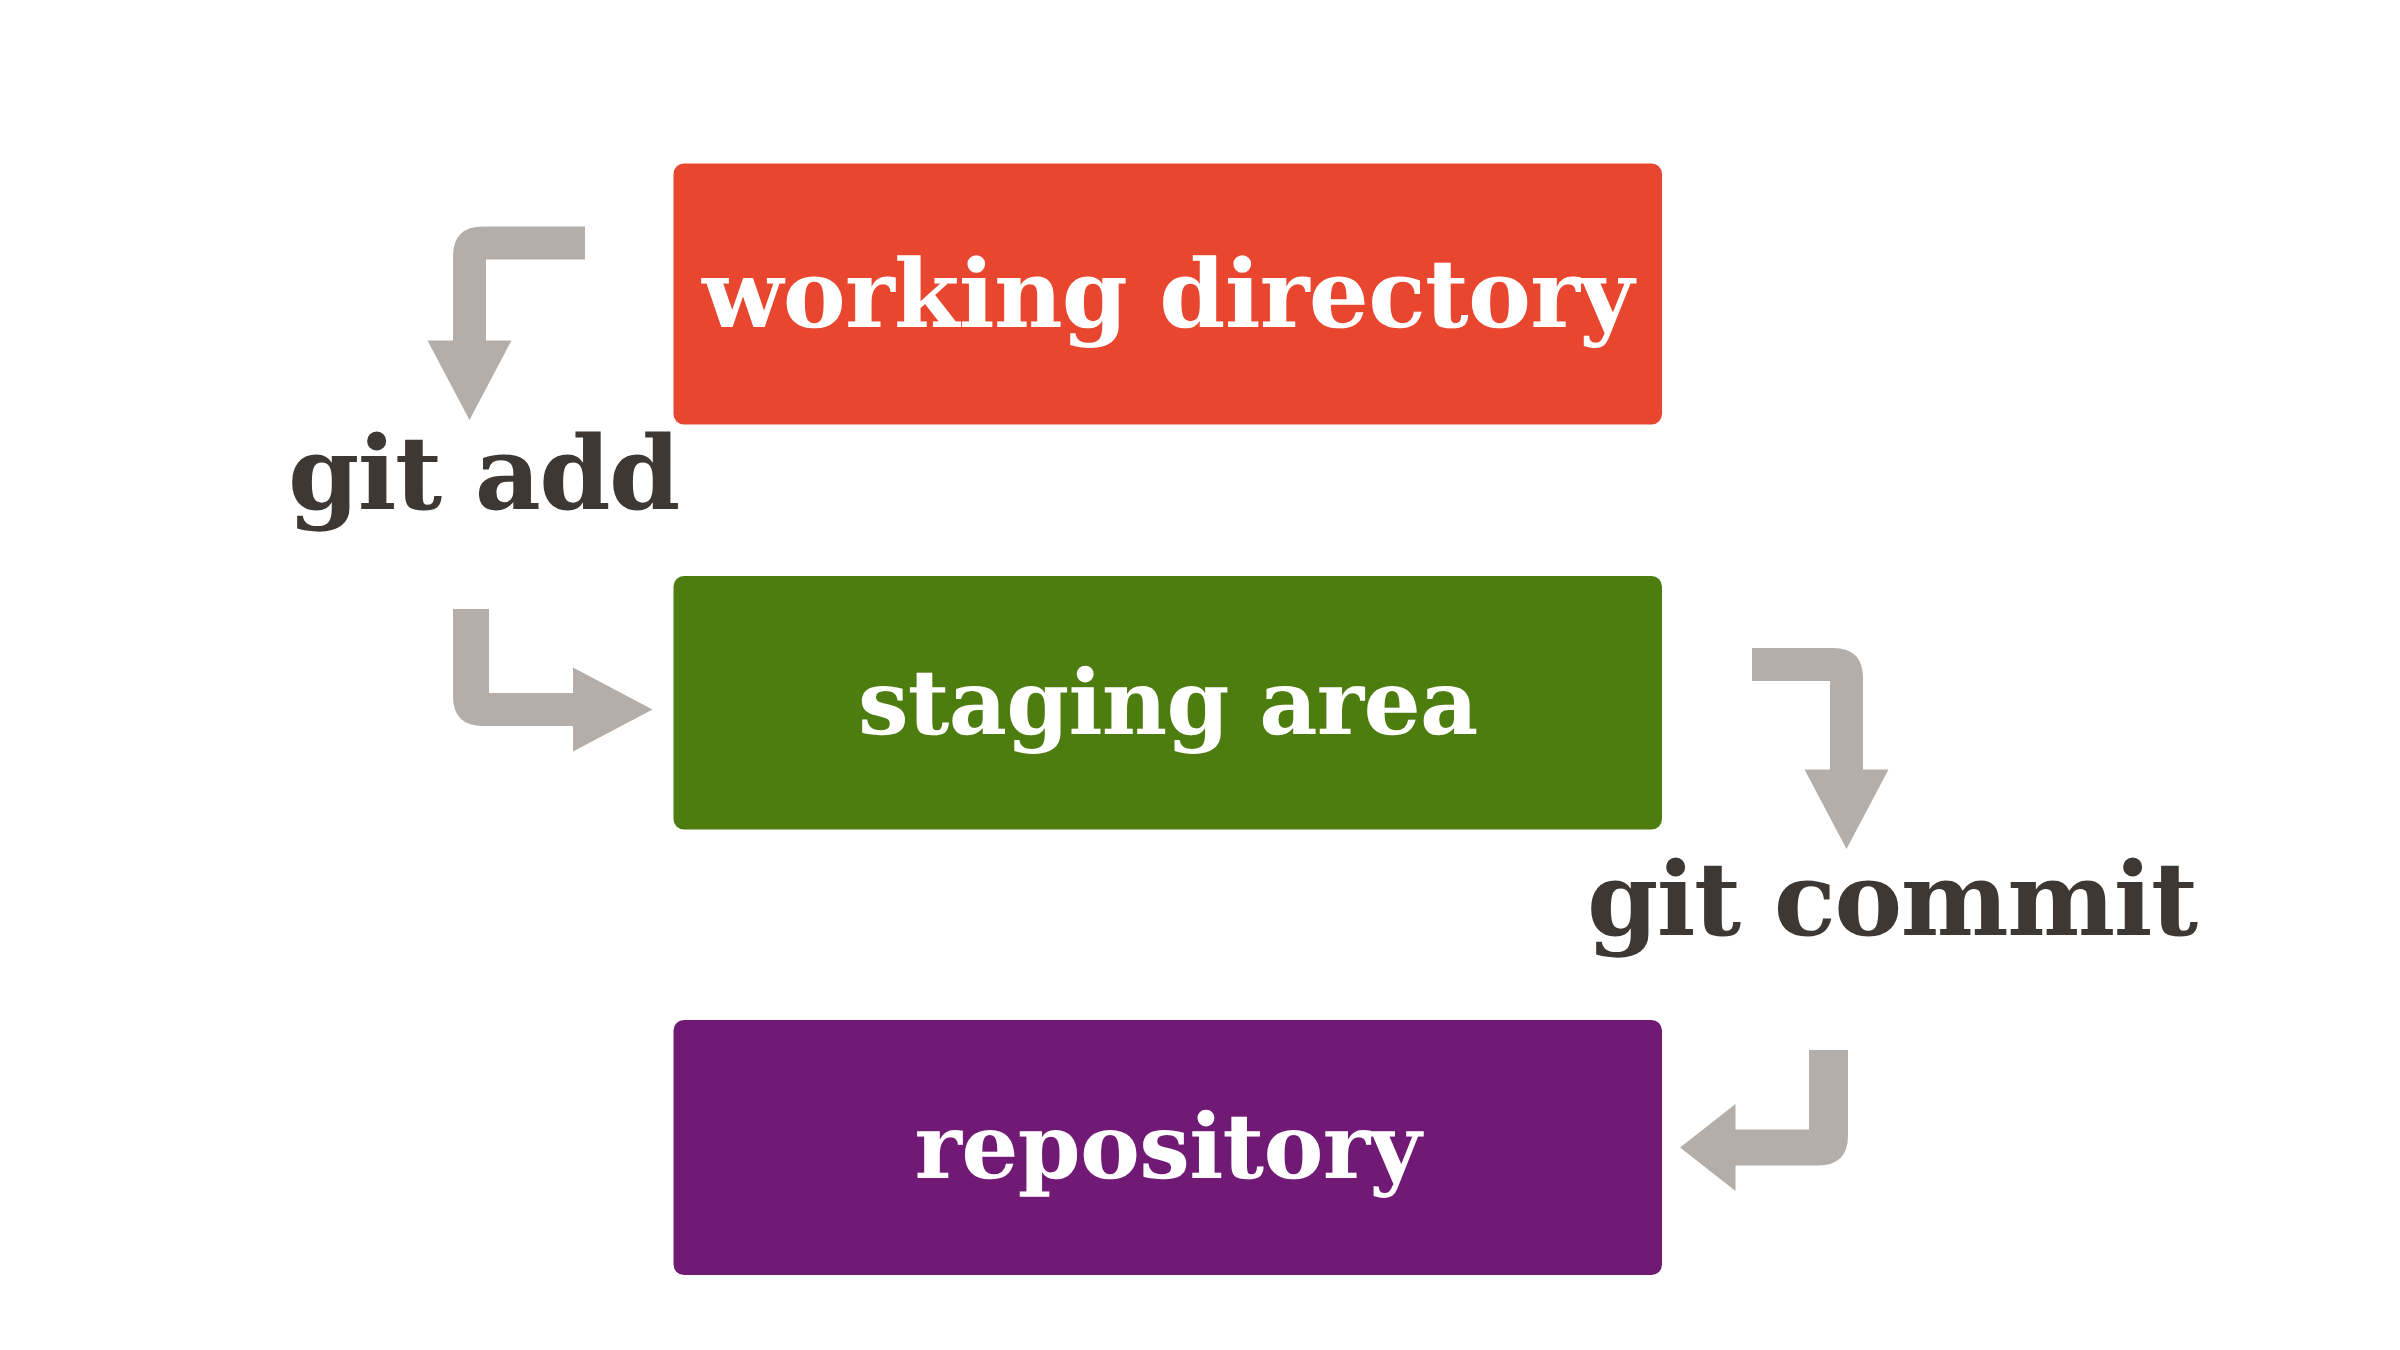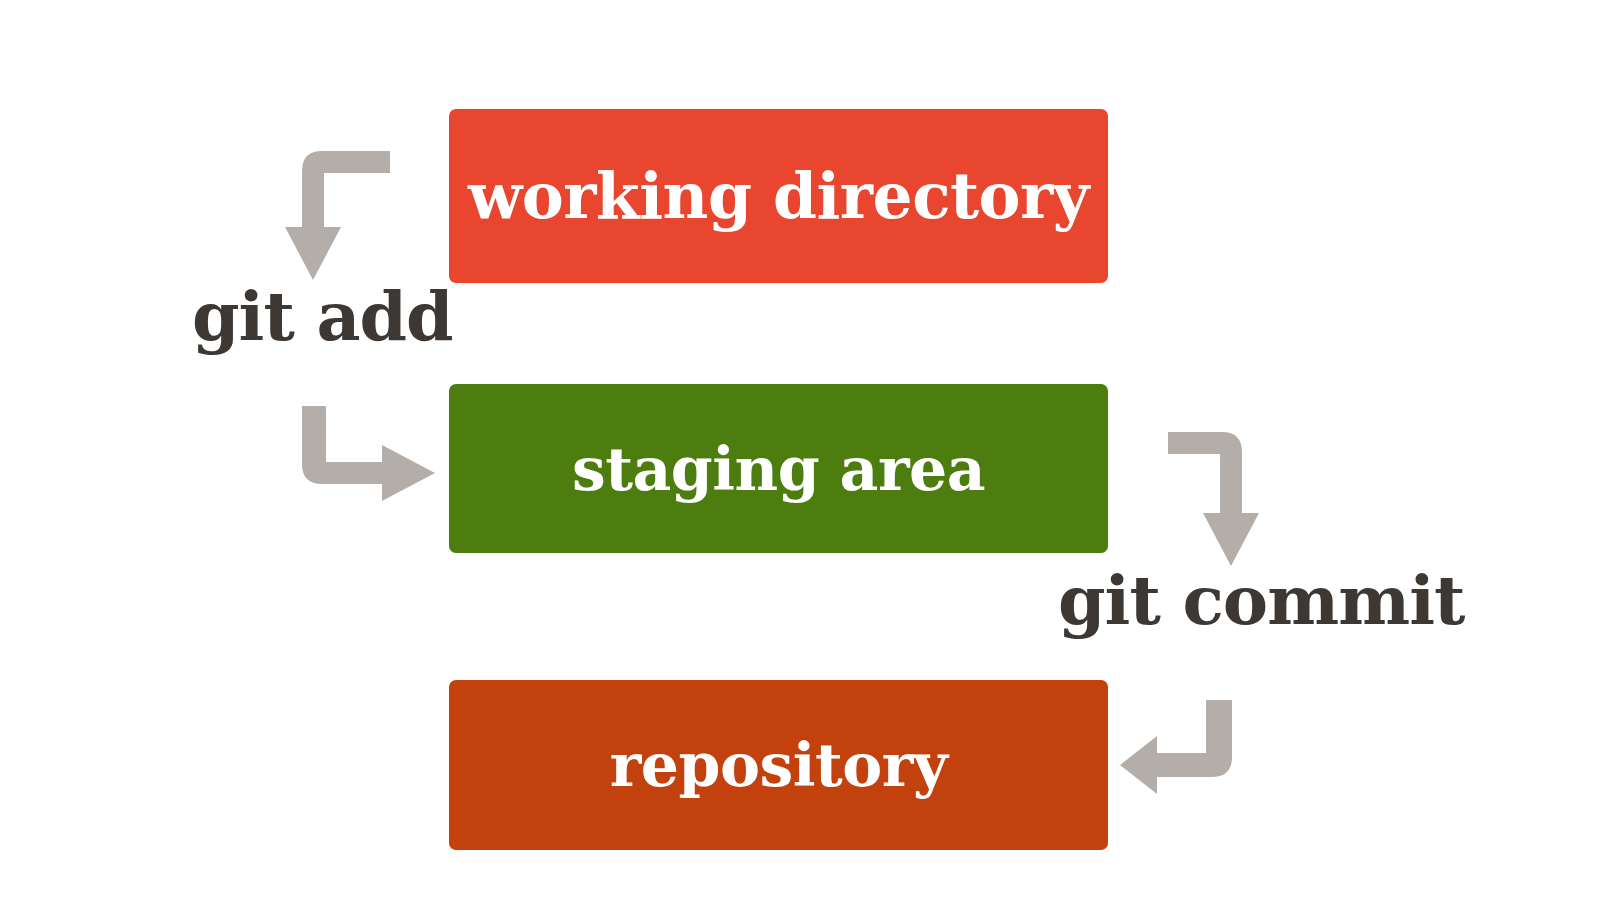--- a/index.html
+++ b/index.html
@@ -101,21 +101,21 @@
 <div id="diagram">
 
   <div class="node" id="node-working-directory" style="background:#e8462f;">
     <span class="node-label">working directory</span>
   </div>
 
   <div class="node" id="node-staging-area" style="background:#4d7c0f;">
     <span class="node-label">staging area</span>
   </div>
 
-  <div class="node" id="node-repository" style="background:#c2410c;">
+  <div class="node" id="node-repository" style="background:#701a75;">
     <span class="node-label">repository</span>
   </div>
 
   <div class="cmd-label" id="label-git-commit" style="color:#3d3833;">git commit</div>
 
   <div class="cmd-label" id="label-git-add" style="color:#3d3833;">git add</div>
 
   <svg class="arrow-svg" id="arrow-wd-to-add" viewBox="0 0 120 145" width="120" height="145">
     <path d="M 110 8
              L 42 8

